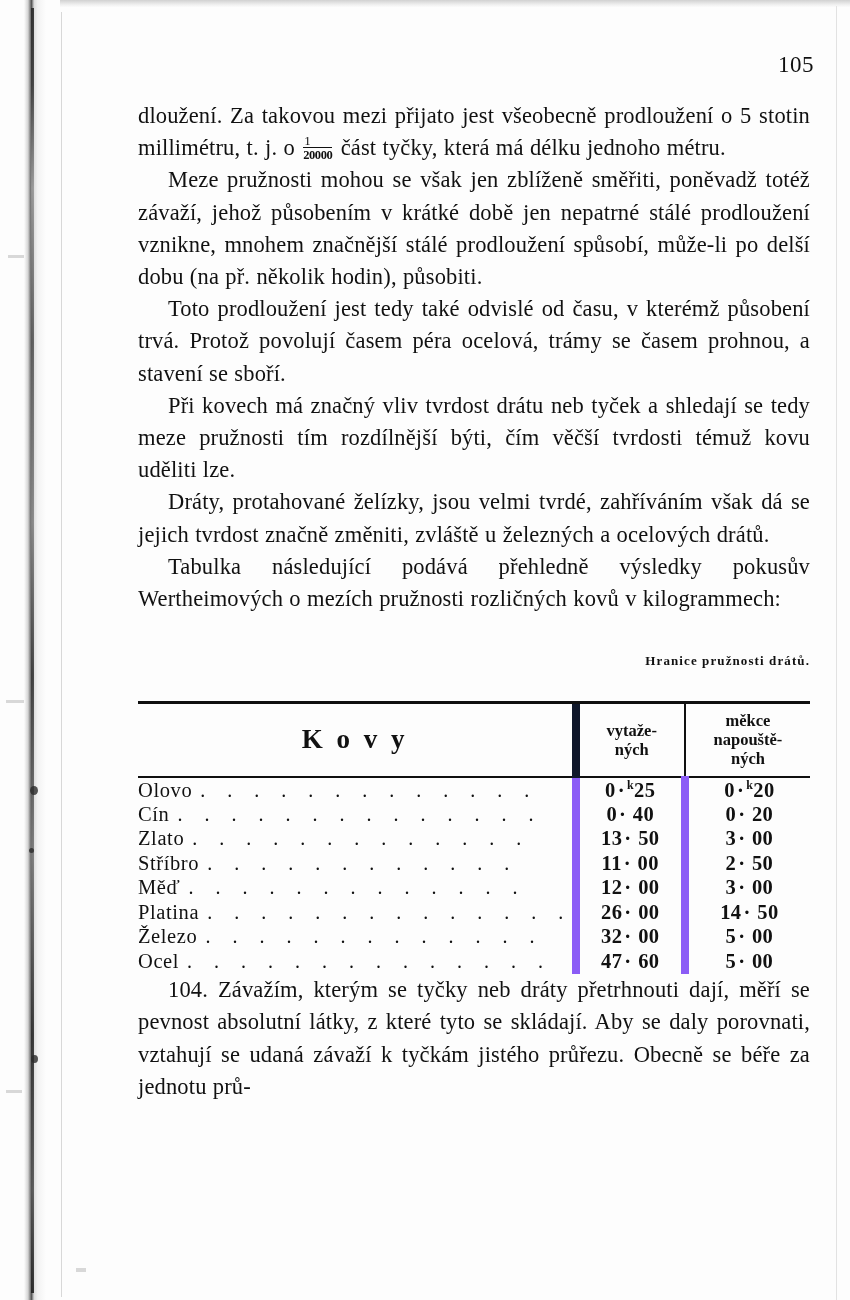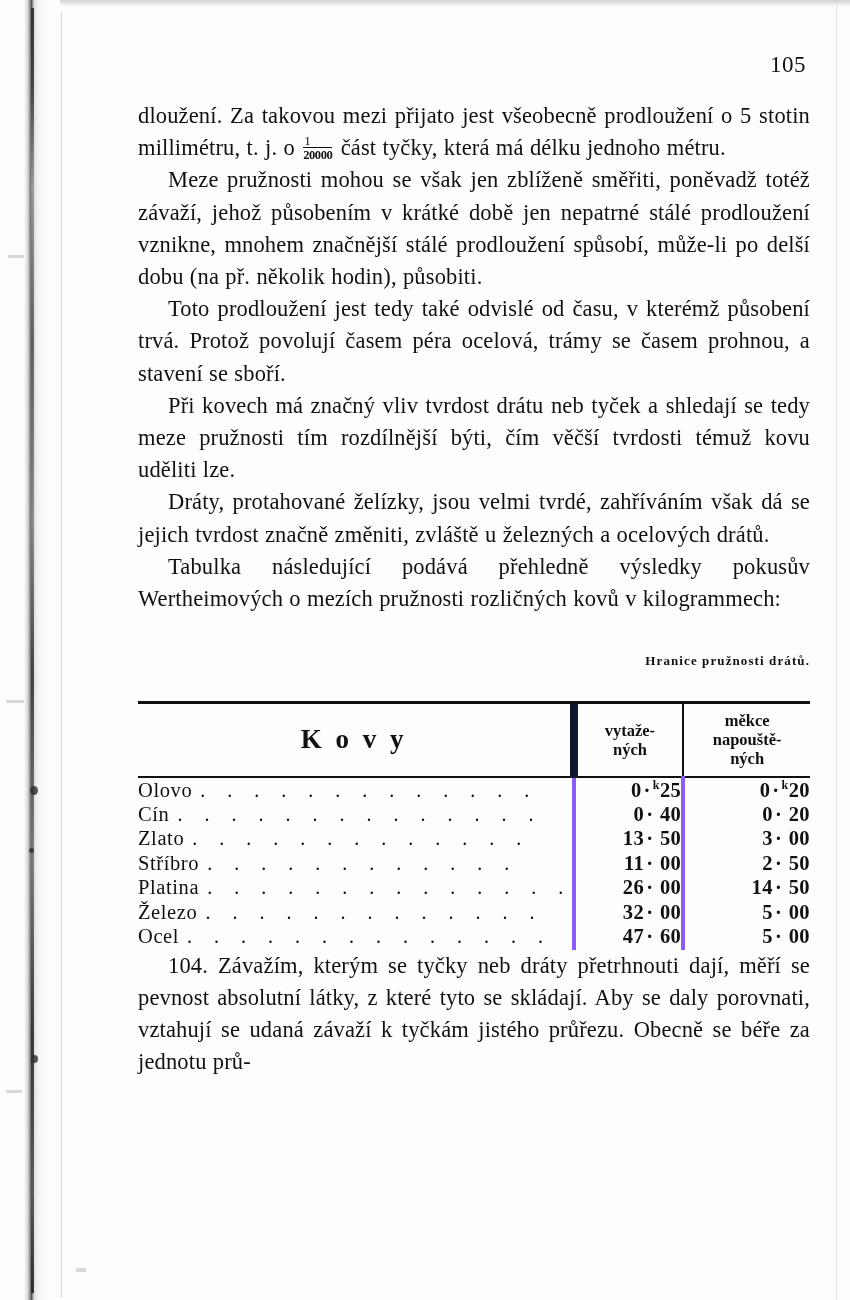--- a/index.html
+++ b/index.html
@@ -62,21 +62,21 @@
   }
   .speck {
     position: absolute;
     background: #b9b9b9;
     opacity: .55;
   }
 
   
   .folio {
     position: absolute;
-    right: 44px; top: 52px;
+    right: 36px; top: 52px;
     font-size: 23px;
     letter-spacing: .5px;
   }
 
   #content {
     position: absolute;
     left: 138px;
     top: 100px;
     width: 672px;
   }
@@ -164,22 +164,22 @@
   }
   td.metal .nm { letter-spacing: .6px; }
   td.metal .dots {
     display: inline-block;
     letter-spacing: 8.5px;
     font-size: 20px;
     color: #111;
     padding-left: 8px;
   }
   td.num {
-    text-align: right;
-    border-left: 4px solid #8b5cf6;
+    text-align: center;
+    border-left: 8px solid #8b5cf6;
     font-weight: bold;
     letter-spacing: .4px;
   }
   td.num .sup {
     font-size: 12px;
     vertical-align: super;
     font-weight: bold;
   }
   td.num .sep { padding: 0 2px; }
 
@@ -256,20 +256,25 @@
             <td class="metal"><span class="nm">Zlato</span><span class="dots">. . . . . . . . . . . . .</span></td>
             <td class="num"><span>13</span><span class="sep">·</span> <span>50</span></td>
             <td class="num"><span>3</span><span class="sep">·</span> <span>00</span></td>
           </tr>
           <tr>
             <td class="metal"><span class="nm">Stříbro</span><span class="dots">. . . . . . . . . . . .</span></td>
             <td class="num"><span>11</span><span class="sep">·</span> <span>00</span></td>
             <td class="num"><span>2</span><span class="sep">·</span> <span>50</span></td>
           </tr>
           <tr>
+            <td class="metal"><span class="nm">Měď</span><span class="dots">. . . . . . . . . . . . .</span></td>
+            <td class="num"><span>12</span><span class="sep">·</span> <span>00</span></td>
+            <td class="num"><span>3</span><span class="sep">·</span> <span>00</span></td>
+          </tr>
+          <tr>
             <td class="metal"><span class="nm">Platina</span><span class="dots">. . . . . . . . . . . . . .</span></td>
             <td class="num"><span>26</span><span class="sep">·</span> <span>00</span></td>
             <td class="num"><span>14</span><span class="sep">·</span> <span>50</span></td>
           </tr>
           <tr>
             <td class="metal"><span class="nm">Železo</span><span class="dots">. . . . . . . . . . . . .</span></td>
             <td class="num"><span>32</span><span class="sep">·</span> <span>00</span></td>
             <td class="num"><span>5</span><span class="sep">·</span> <span>00</span></td>
           </tr>
           <tr>

